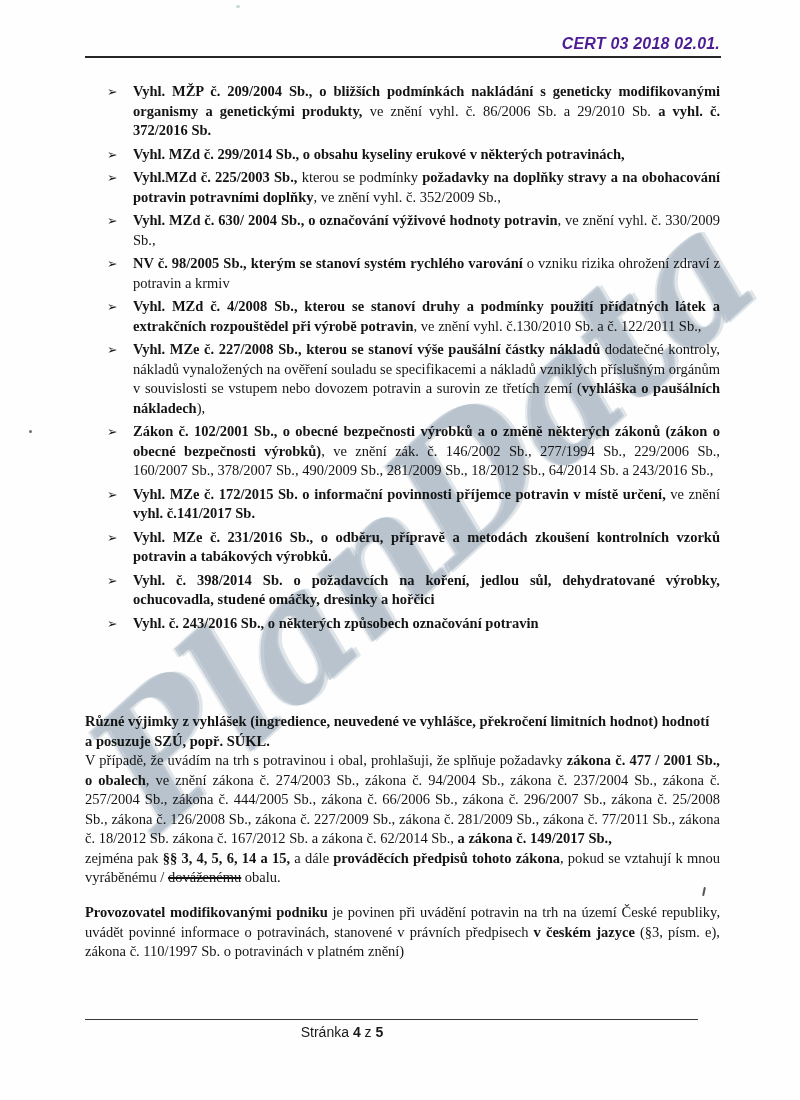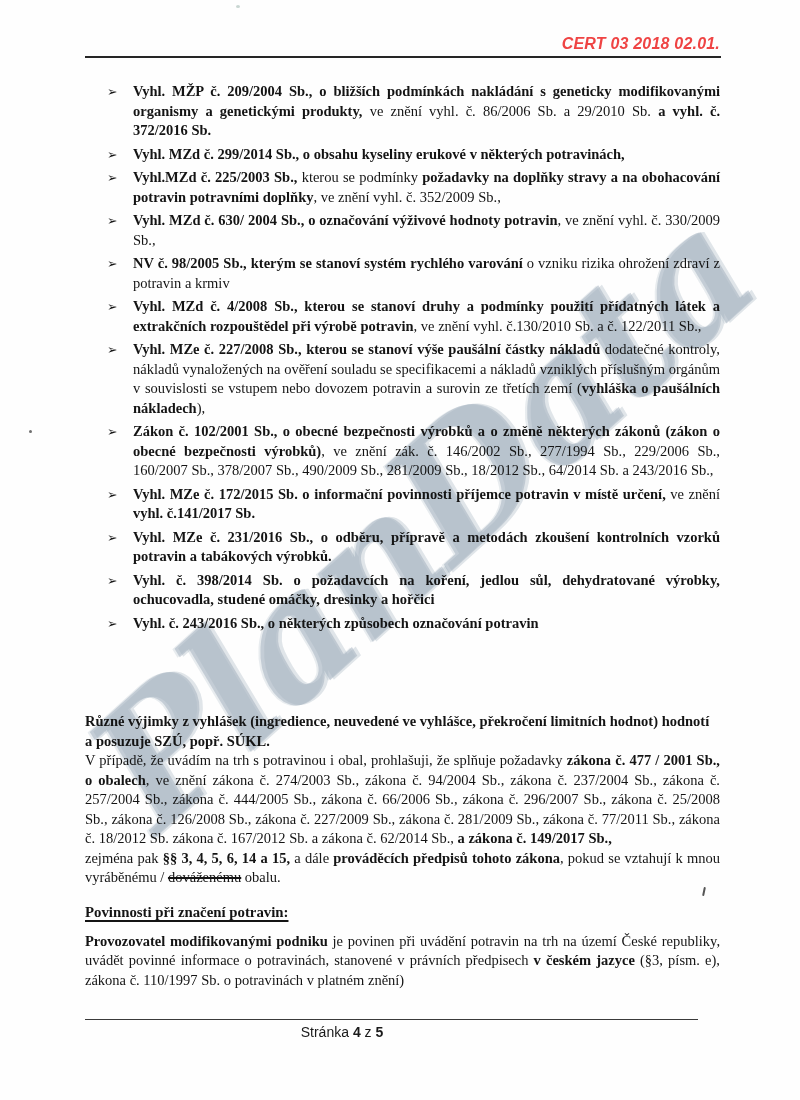--- a/index.html
+++ b/index.html
@@ -15,21 +15,21 @@
     font-family:"DejaVu Serif", serif;font-style:italic;font-weight:bold;
     font-size:168px;line-height:380px;text-align:center;letter-spacing:-6px;
     color:rgba(156,172,185,0.48);
     text-shadow:3px 2px 0 rgba(156,172,185,0.30), -2px -1px 0 rgba(156,172,185,0.22);
     white-space:nowrap;pointer-events:none;user-select:none;
   }
   
   .doc-code{
     position:absolute;top:35px;right:80px;
     font-family:"Liberation Sans", sans-serif;font-style:italic;font-weight:bold;
-    font-size:16px;letter-spacing:0.2px;color:#ef4444;
+    font-size:16px;letter-spacing:0.2px;color:#4c1d95;
   }
   .header-rule{position:absolute;top:56px;left:85px;width:636px;height:0;
     border-top:2px solid #262626;}
   
   .block{position:absolute;left:85px;width:635px;font-size:14.5px;line-height:19.5px;}
   .list-block{top:82px;}
   .mid-block{top:712px;}
   .bottom-block{top:903px;}
   .bullet-item{display:flex;margin-bottom:4px;}
   .marker{
@@ -131,21 +131,20 @@
     <div class="btext"><span class="b">Vyhl. č. 243/2016 Sb., o některých způsobech označování potravin</span></div>
   </div>
 </div>
 
   <div class="block mid-block">
     <p class="para"><span class="b">Různé výjimky z vyhlášek (ingredience, neuvedené ve vyhlášce, překročení limitních hodnot) hodnotí a posuzuje SZÚ, popř. SÚKL.</span></p>
     <p class="para justify"><span>V případě, že uvádím na trh s potravinou i obal, prohlašuji, že splňuje požadavky </span><span class="b">zákona č. 477 / 2001 Sb., o obalech</span><span>, ve znění zákona č. 274/2003 Sb., zákona č. 94/2004 Sb., zákona č. 237/2004 Sb., zákona č. 257/2004 Sb., zákona č. 444/2005 Sb., zákona č. 66/2006 Sb., zákona č. 296/2007 Sb., zákona č. 25/2008 Sb., zákona č. 126/2008 Sb., zákona č. 227/2009 Sb., zákona č. 281/2009 Sb., zákona č. 77/2011 Sb., zákona č. 18/2012 Sb. zákona č. 167/2012 Sb. a zákona č. 62/2014 Sb., </span><span class="b">a zákona č. 149/2017 Sb.,</span><br><span>zejména pak </span><span class="b">§§ 3, 4, 5, 6, 14 a 15,</span><span> a dále </span><span class="b">prováděcích předpisů tohoto zákona</span><span>, pokud se vztahují k mnou vyráběnému / </span><span class="strike">dováženému</span><span> obalu.</span></p>
   </div>
 
   <div class="block bottom-block">
-    <p class="section-heading">Povinnosti při značení potravin:</p>
     <p class="para justify"><span class="b">Provozovatel modifikovanými podniku </span><span>je povinen při uvádění potravin na trh na území České republiky, uvádět povinné informace o potravinách, stanovené v právních předpisech </span><span class="b">v českém jazyce </span><span>(§3, písm. e), zákona č. 110/1997 Sb. o potravinách v platném znění)</span></p>
   </div>
 
   <div class="footer-rule"></div>
   <div class="footer-text"><span>Stránka </span><span class="b">4</span><span> z </span><span class="b">5</span></div>
 
   <span class="speck speck-a"></span>
   <span class="speck speck-b"></span>
   <span class="speck speck-c"></span>
 </div>

